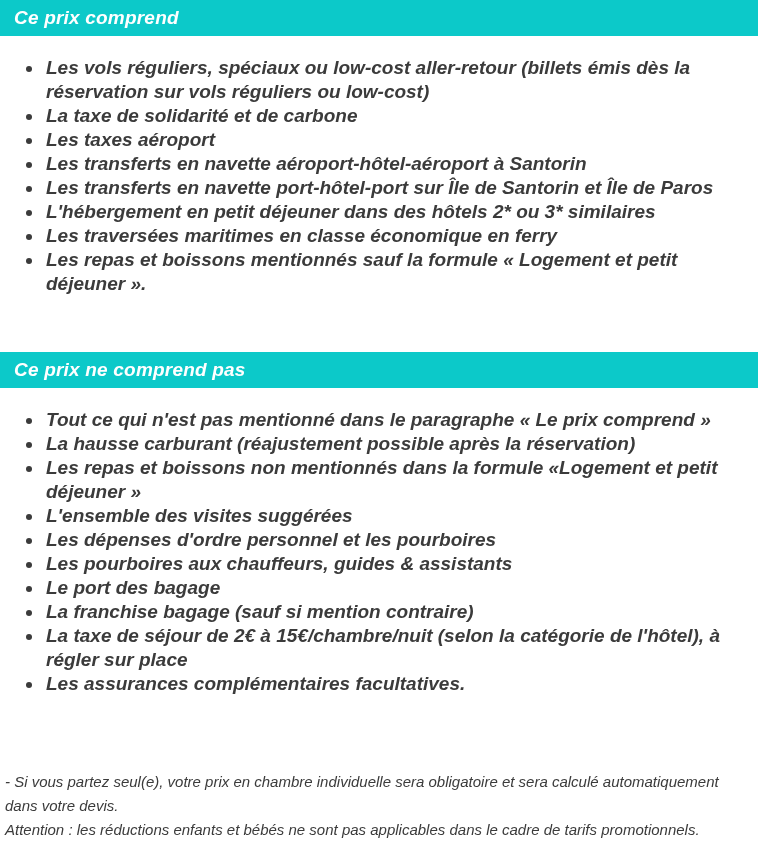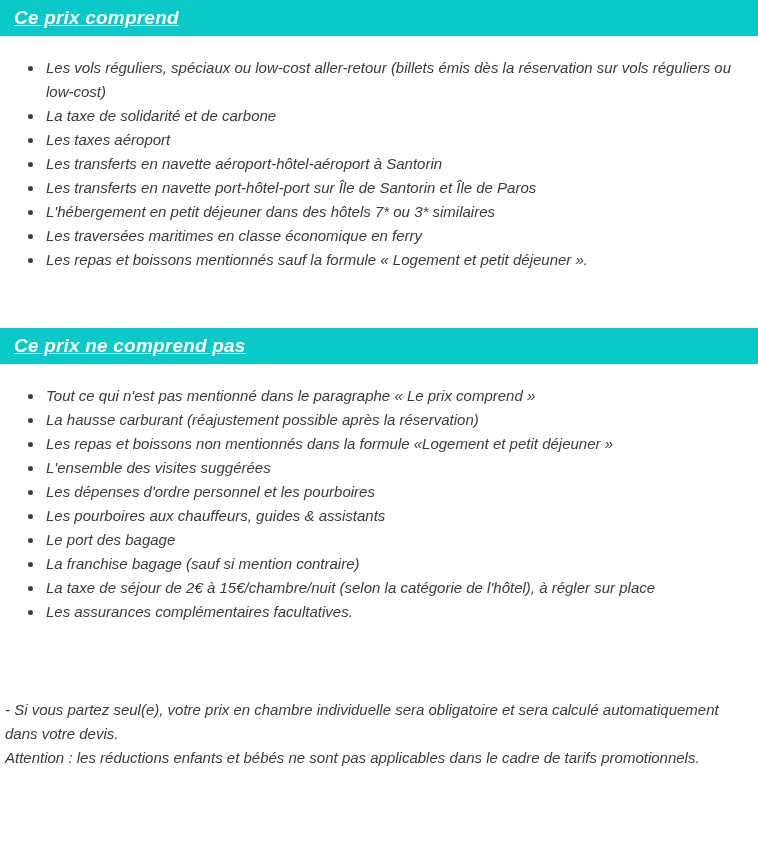--- a/index.html
+++ b/index.html
@@ -19,36 +19,36 @@
   }
   .section-bar {
     background: #0cc9c9;
     color: #ffffff;
     height: 36px;
     display: flex;
     align-items: center;
     padding: 0 14px;
     box-sizing: border-box;
     margin-bottom: 0;
-    text-decoration: underline;
   }
   .section-bar h2 {
     margin: 0;
     font-size: 19px;
     font-weight: bold;
     font-style: italic;
     letter-spacing: 0.2px;
   }
   ul.bullet-list {
     margin: 20px 0 0 0;
     padding: 0 10px 0 44px;
     list-style: disc;
-    font-size: 15px;
+    font-size: 19px;
     line-height: 24px;
     color: #3b3b3b;
+    font-weight: bold;
   }
   ul.bullet-list li {
     padding-left: 2px;
   }
   .spacer-lg { height: 56px; }
   .spacer-md { height: 54px; }
   .notes {
     padding: 20px 10px 0 5px;
     font-size: 15px;
     line-height: 24px;
@@ -64,21 +64,21 @@
 <div class="section">
   <div class="section-bar">
     <h2>Ce prix comprend</h2>
   </div>
   <ul class="bullet-list">
       <li>Les vols réguliers, spéciaux ou low-cost aller-retour (billets émis dès la réservation sur vols réguliers ou low-cost)</li>
       <li>La taxe de solidarité et de carbone</li>
       <li>Les taxes aéroport</li>
       <li>Les transferts en navette aéroport-hôtel-aéroport à Santorin</li>
       <li>Les transferts en navette port-hôtel-port sur  Île de Santorin  et Île de Paros</li>
-      <li>L'hébergement en petit déjeuner dans des hôtels 7* ou 3* similaires</li>
+      <li>L'hébergement en petit déjeuner dans des hôtels 2* ou 3* similaires</li>
       <li>Les traversées maritimes en classe économique en ferry</li>
       <li>Les repas et boissons mentionnés sauf la formule « Logement et petit déjeuner ».</li>
     </ul>
 </div>
 
 <div class="spacer-lg"></div>
 
 <div class="section">
   <div class="section-bar">
     <h2>Ce prix ne comprend pas</h2>

